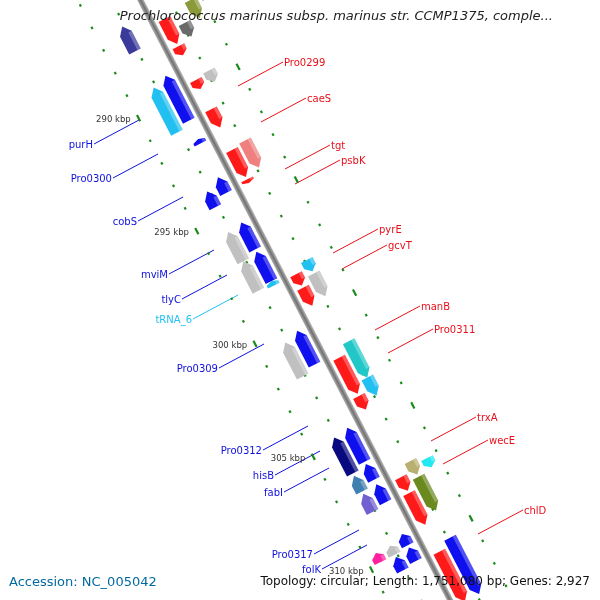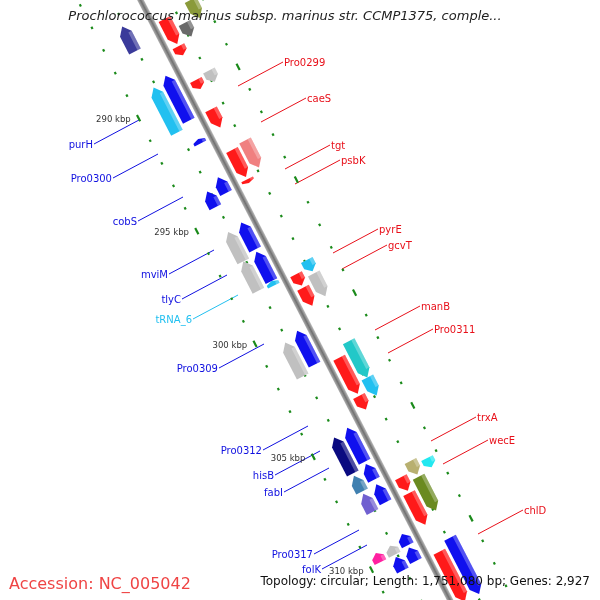--- a/index.html
+++ b/index.html
@@ -1,19 +1,19 @@
 <!DOCTYPE html>
 <html><head>
 <meta charset="utf-8">
 <style>
   html, body { margin:0; padding:0; background:#ffffff; }
   body { width:600px; height:600px; position:relative; overflow:hidden; font-family:"DejaVu Sans", sans-serif; }
   #map { position:absolute; left:0; top:0; width:600px; height:600px; }
-  .title { position:absolute; left:11px; top:8px; width:548px; text-align:center; font-style:italic; font-size:13px; color:#222; font-family:"DejaVu Sans", sans-serif; }
-  .footer-left { position:absolute; left:9px; top:574px; font-size:16px; color:#ef4444; }
+  .title { position:absolute; left:5px; top:8px; width:548px; text-align:right; font-style:italic; font-size:13px; color:#222; font-family:"DejaVu Sans", sans-serif; }
+  .footer-left { position:absolute; left:9px; top:574px; font-size:13px; color:#0369a1; }
   .footer-right { position:absolute; right:10px; top:574px; font-size:12px; color:#111; }
   .lbl { font-size:10px; font-family:"DejaVu Sans", sans-serif; }
   .kbp { font-size:8.5px; fill:#333; font-family:"DejaVu Sans", sans-serif; }
 </style>
 </head>
 <body>
 
 <svg id="map" viewBox="0 0 600 600" xmlns="http://www.w3.org/2000/svg">
   <defs>
     <linearGradient id="bbgrad" x1="0" x2="1" y1="0" y2="0">

